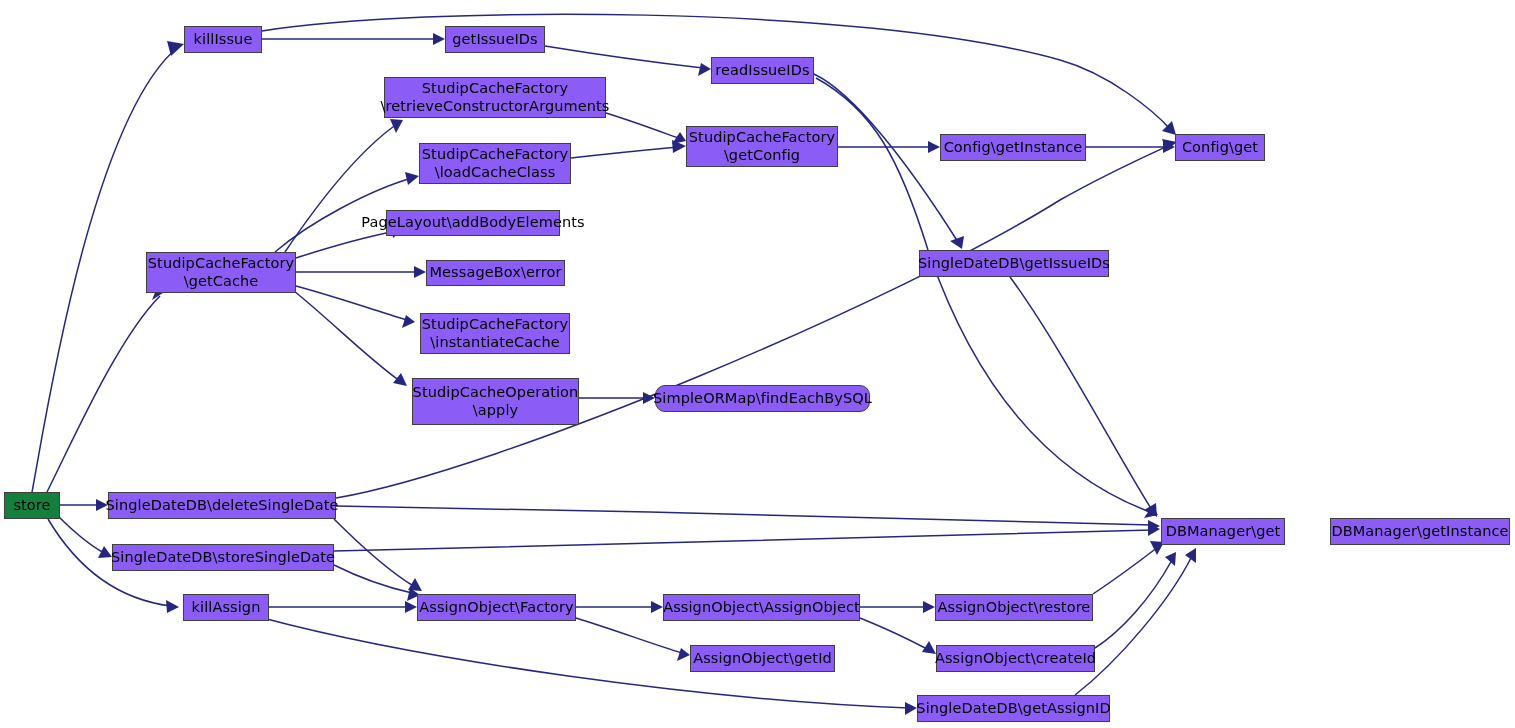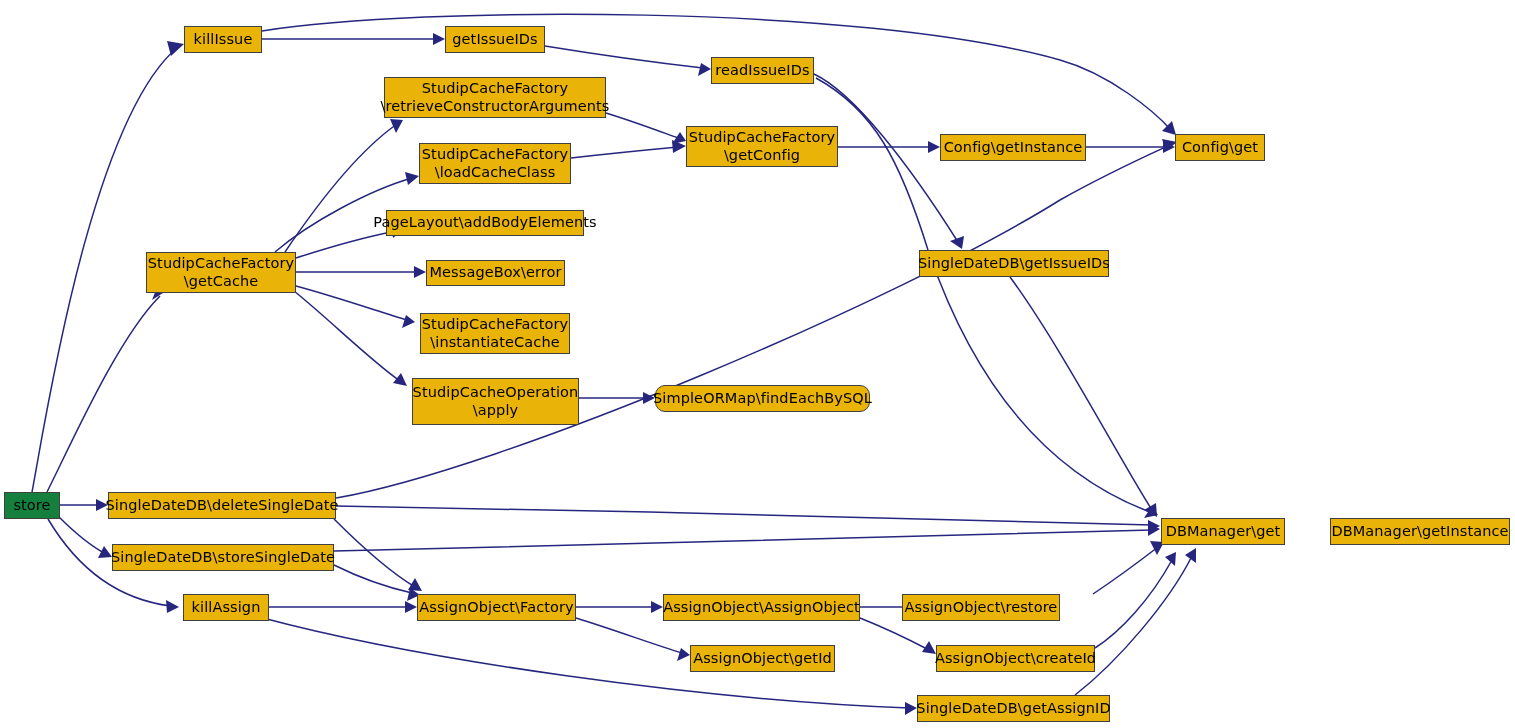--- a/index.html
+++ b/index.html
@@ -1,19 +1,19 @@
 <!DOCTYPE html>
 <html><head>
 <meta charset="utf-8">
 <style>
   html,body{margin:0;padding:0;background:#ffffff;}
   body{font-family:"DejaVu Sans","Liberation Sans",sans-serif;}
   #graph{position:relative;width:1515px;height:728px;overflow:hidden;background:#fff;}
   svg#edges{position:absolute;left:0;top:0;width:1515px;height:728px;pointer-events:none;}
-  .node{position:absolute;box-sizing:border-box;border:1px solid #404040;background:#eab308;
+  .node{position:absolute;box-sizing:border-box;border:1px solid #404040;background:#8b5cf6;
         color:#000000;display:flex;align-items:center;justify-content:center;text-align:center;
         font-size:14.5px;line-height:1.22;letter-spacing:0.1px;white-space:pre-line;}
   .node.root{background:#15803d;border-color:#404040;}
 </style>
 </head>
 <body>
 
 <div id="graph">
   <svg id="edges" viewBox="0 0 1515 728">
       <g>
@@ -167,35 +167,35 @@
       <div class="node" style="left: 445px; top: 26px; width: 100px; height: 27px;"><span>getIssueIDs</span></div>
       <div class="node" style="left: 711px; top: 57px; width: 103px; height: 27px;"><span>readIssueIDs</span></div>
       <div class="node" style="left: 384px; top: 77px; width: 222px; height: 41px;"><span>StudipCacheFactory
 \retrieveConstructorArguments</span></div>
       <div class="node" style="left: 686px; top: 126px; width: 152px; height: 41px;"><span>StudipCacheFactory
 \getConfig</span></div>
       <div class="node" style="left: 419px; top: 143px; width: 152px; height: 41px;"><span>StudipCacheFactory
 \loadCacheClass</span></div>
       <div class="node" style="left: 940px; top: 134px; width: 146px; height: 27px; text-align: center;"><span>Config\getInstance</span></div>
       <div class="node" style="left: 1175px; top: 134px; width: 90px; height: 27px;"><span>Config\get</span></div>
-      <div class="node" style="left: 386px; top: 210px; width: 198px; height: 26px; text-align: center;"><span>PageLayout\addBodyElements</span></div>
+      <div class="node" style="left: 386px; top: 210px; width: 174px; height: 26px; text-align: center;"><span>PageLayout\addBodyElements</span></div>
       <div class="node" style="left: 146px; top: 252px; width: 150px; height: 41px;"><span>StudipCacheFactory
 \getCache</span></div>
       <div class="node" style="left: 919px; top: 250px; width: 190px; height: 27px;"><span>SingleDateDB\getIssueIDs</span></div>
       <div class="node" style="left: 426px; top: 260px; width: 139px; height: 26px;"><span>MessageBox\error</span></div>
       <div class="node" style="left: 420px; top: 313px; width: 150px; height: 41px;"><span>StudipCacheFactory
 \instantiateCache</span></div>
       <div class="node" style="left: 412px; top: 378px; width: 167px; height: 47px;"><span>StudipCacheOperation
 \apply</span></div>
       <div class="node" style="left: 655px; top: 385px; width: 215px; height: 27px; border-radius: 10px;"><span>SimpleORMap\findEachBySQL</span></div>
       <div class="node" style="left: 108px; top: 492px; width: 228px; height: 27px;"><span>SingleDateDB\deleteSingleDate</span></div>
       <div class="node" style="left: 1161px; top: 518px; width: 124px; height: 27px;"><span>DBManager\get</span></div>
       <div class="node" style="left: 1330px; top: 518px; width: 180px; height: 27px;"><span>DBManager\getInstance</span></div>
       <div class="node" style="left: 112px; top: 544px; width: 222px; height: 27px;"><span>SingleDateDB\storeSingleDate</span></div>
       <div class="node" style="left: 183px; top: 594px; width: 86px; height: 27px;"><span>killAssign</span></div>
       <div class="node" style="left: 417px; top: 594px; width: 159px; height: 27px;"><span>AssignObject\Factory</span></div>
       <div class="node" style="left: 663px; top: 594px; width: 197px; height: 27px;"><span>AssignObject\AssignObject</span></div>
-      <div class="node" style="left: 902px; top: 594px; width: 158px; height: 27px;"><span>AssignObject\restore</span></div>
+      <div class="node" style="left: 935px; top: 594px; width: 158px; height: 27px;"><span>AssignObject\restore</span></div>
       <div class="node" style="left: 690px; top: 645px; width: 145px; height: 27px;"><span>AssignObject\getId</span></div>
       <div class="node" style="left: 936px; top: 645px; width: 159px; height: 27px;"><span>AssignObject\createId</span></div>
       <div class="node" style="left: 917px; top: 695px; width: 193px; height: 27px;"><span>SingleDateDB\getAssignID</span></div>
     </div>
 </div>
 
 </body></html>

